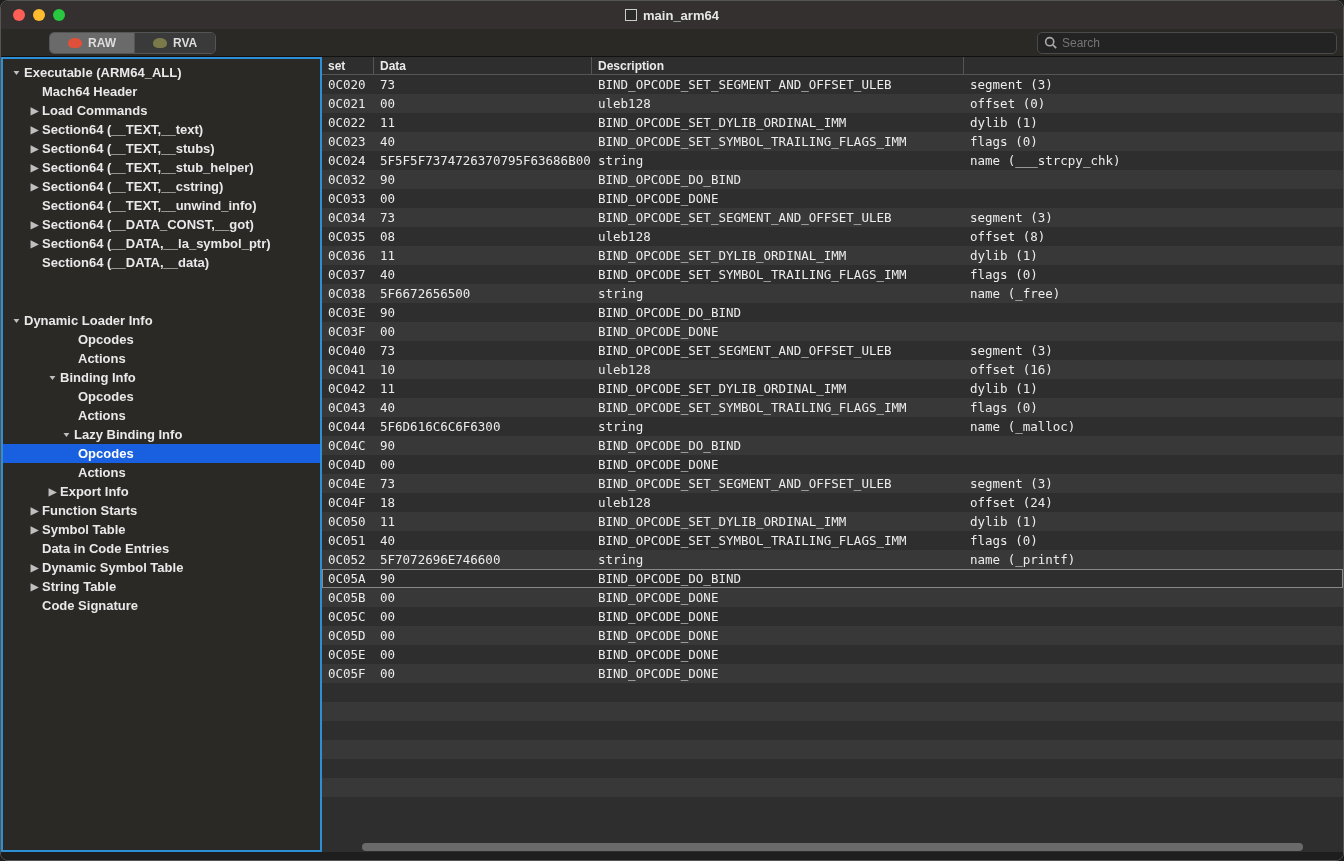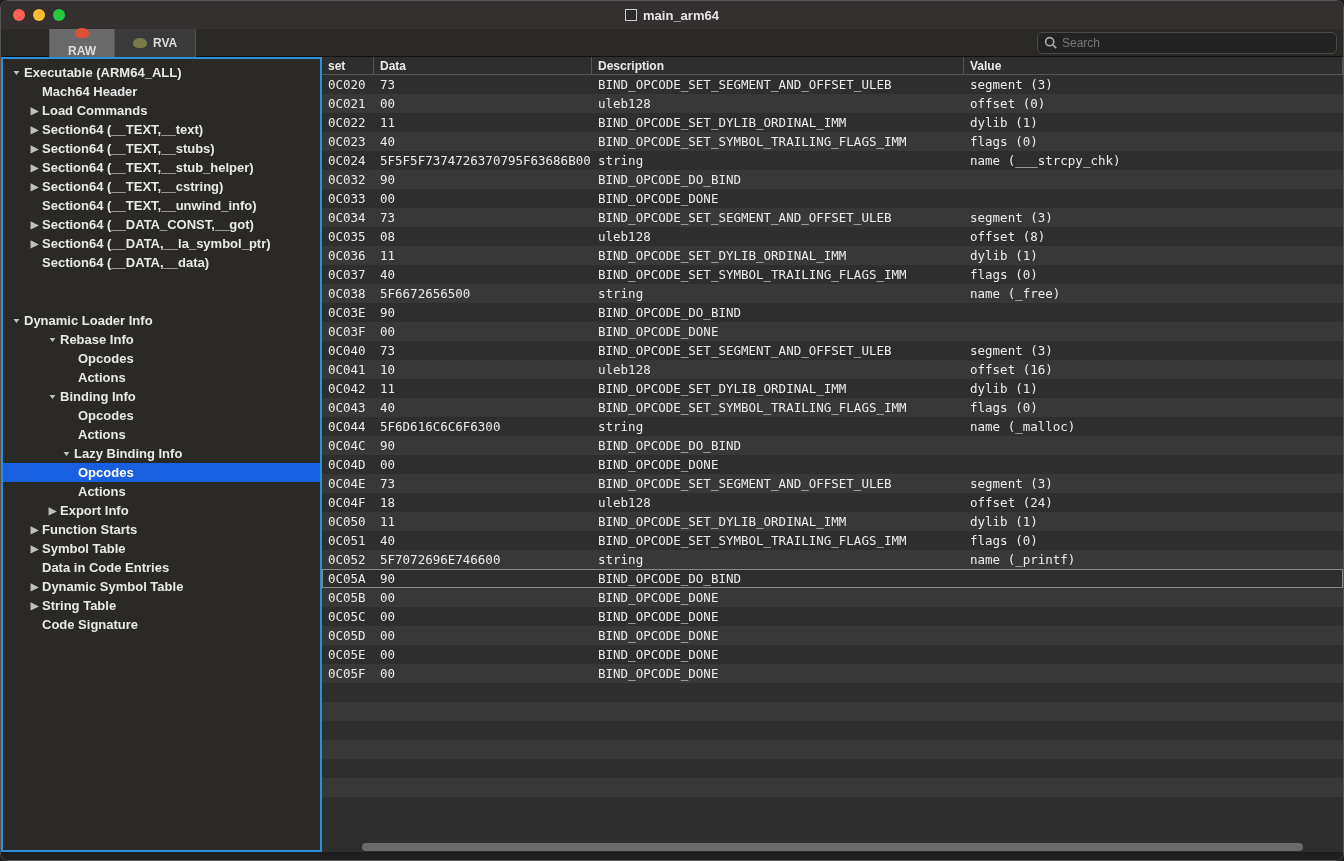--- a/index.html
+++ b/index.html
@@ -42,21 +42,21 @@
     display: flex; align-items: center;
     padding: 0 6px;
     border-bottom: 1px solid #111;
   }
   .seg { display:flex; border:1px solid #555; border-radius:5px; overflow:hidden; margin-left:42px; }
   .seg button {
     background:#3a3a3a; color:#ddd; border:none; padding:3px 18px;
     font-size:12px; font-weight:600; display:flex; align-items:center; gap:6px;
     cursor:pointer;
   }
-  .seg button.active { background:#6a6a6a;flex-direction:column; }
+  .seg button.active { background:#6a6a6a; }
   .seg button + button { border-left:1px solid #555; }
   .bug { width:14px; height:10px; border-radius:50% 50% 40% 40%; position:relative; }
   .bug.r { background:#e04f3a; }
   .bug.g { background:#7a7a4a; }
   .search {
     margin-left:auto; width:300px; height:22px;
     background:#232323; border:1px solid #4a4a4a; border-radius:5px;
     display:flex; align-items:center; padding:0 6px; color:#9a9a9a;
   }
   .search svg { width:13px; height:13px; fill:none; stroke:#aaa; stroke-width:2; margin-right:5px; }
@@ -198,24 +198,20 @@
         <span>Section64 (__DATA,__la_symbol_ptr)</span>
       </div>
       <div class="tree-row" style="padding-left: 26px;">
         <span class="arrow"></span>
         <span>Section64 (__DATA,__data)</span>
       </div>
       <div class="tree-row" style="padding-left: 8px; margin-top: 39px;">
         <span class="arrow" style="transform: scaleY(0.7);">▼</span>
         <span>Dynamic Loader Info</span>
       </div>
-      <div class="tree-row" style="padding-left: 44px;">
-        <span class="arrow" style="transform: scaleY(0.7);">▼</span>
-        <span>Rebase Info</span>
-      </div>
       <div class="tree-row" style="padding-left: 62px;">
         <span class="arrow"></span>
         <span>Opcodes</span>
       </div>
       <div class="tree-row" style="padding-left: 62px;">
         <span class="arrow"></span>
         <span>Actions</span>
       </div>
       <div class="tree-row" style="padding-left: 44px;">
         <span class="arrow" style="transform: scaleY(0.7);">▼</span>
@@ -268,21 +264,20 @@
       <div class="tree-row" style="padding-left: 26px;">
         <span class="arrow"></span>
         <span>Code Signature</span>
       </div>
     </div>
   <div class="content">
     <div class="grid-head">
       <div class="col offset">set</div>
       <div class="col data">Data</div>
       <div class="col desc">Description</div>
-      <div class="col value">Value</div>
     </div>
     <div class="grid-body" id="grid-body">
         <div class="row">
           <div class="cell offset">0C020</div>
           <div class="cell data">73</div>
           <div class="cell desc">BIND_OPCODE_SET_SEGMENT_AND_OFFSET_ULEB</div>
           <div class="cell value">segment (3)</div>
         </div>
         <div class="row">
           <div class="cell offset">0C021</div>

